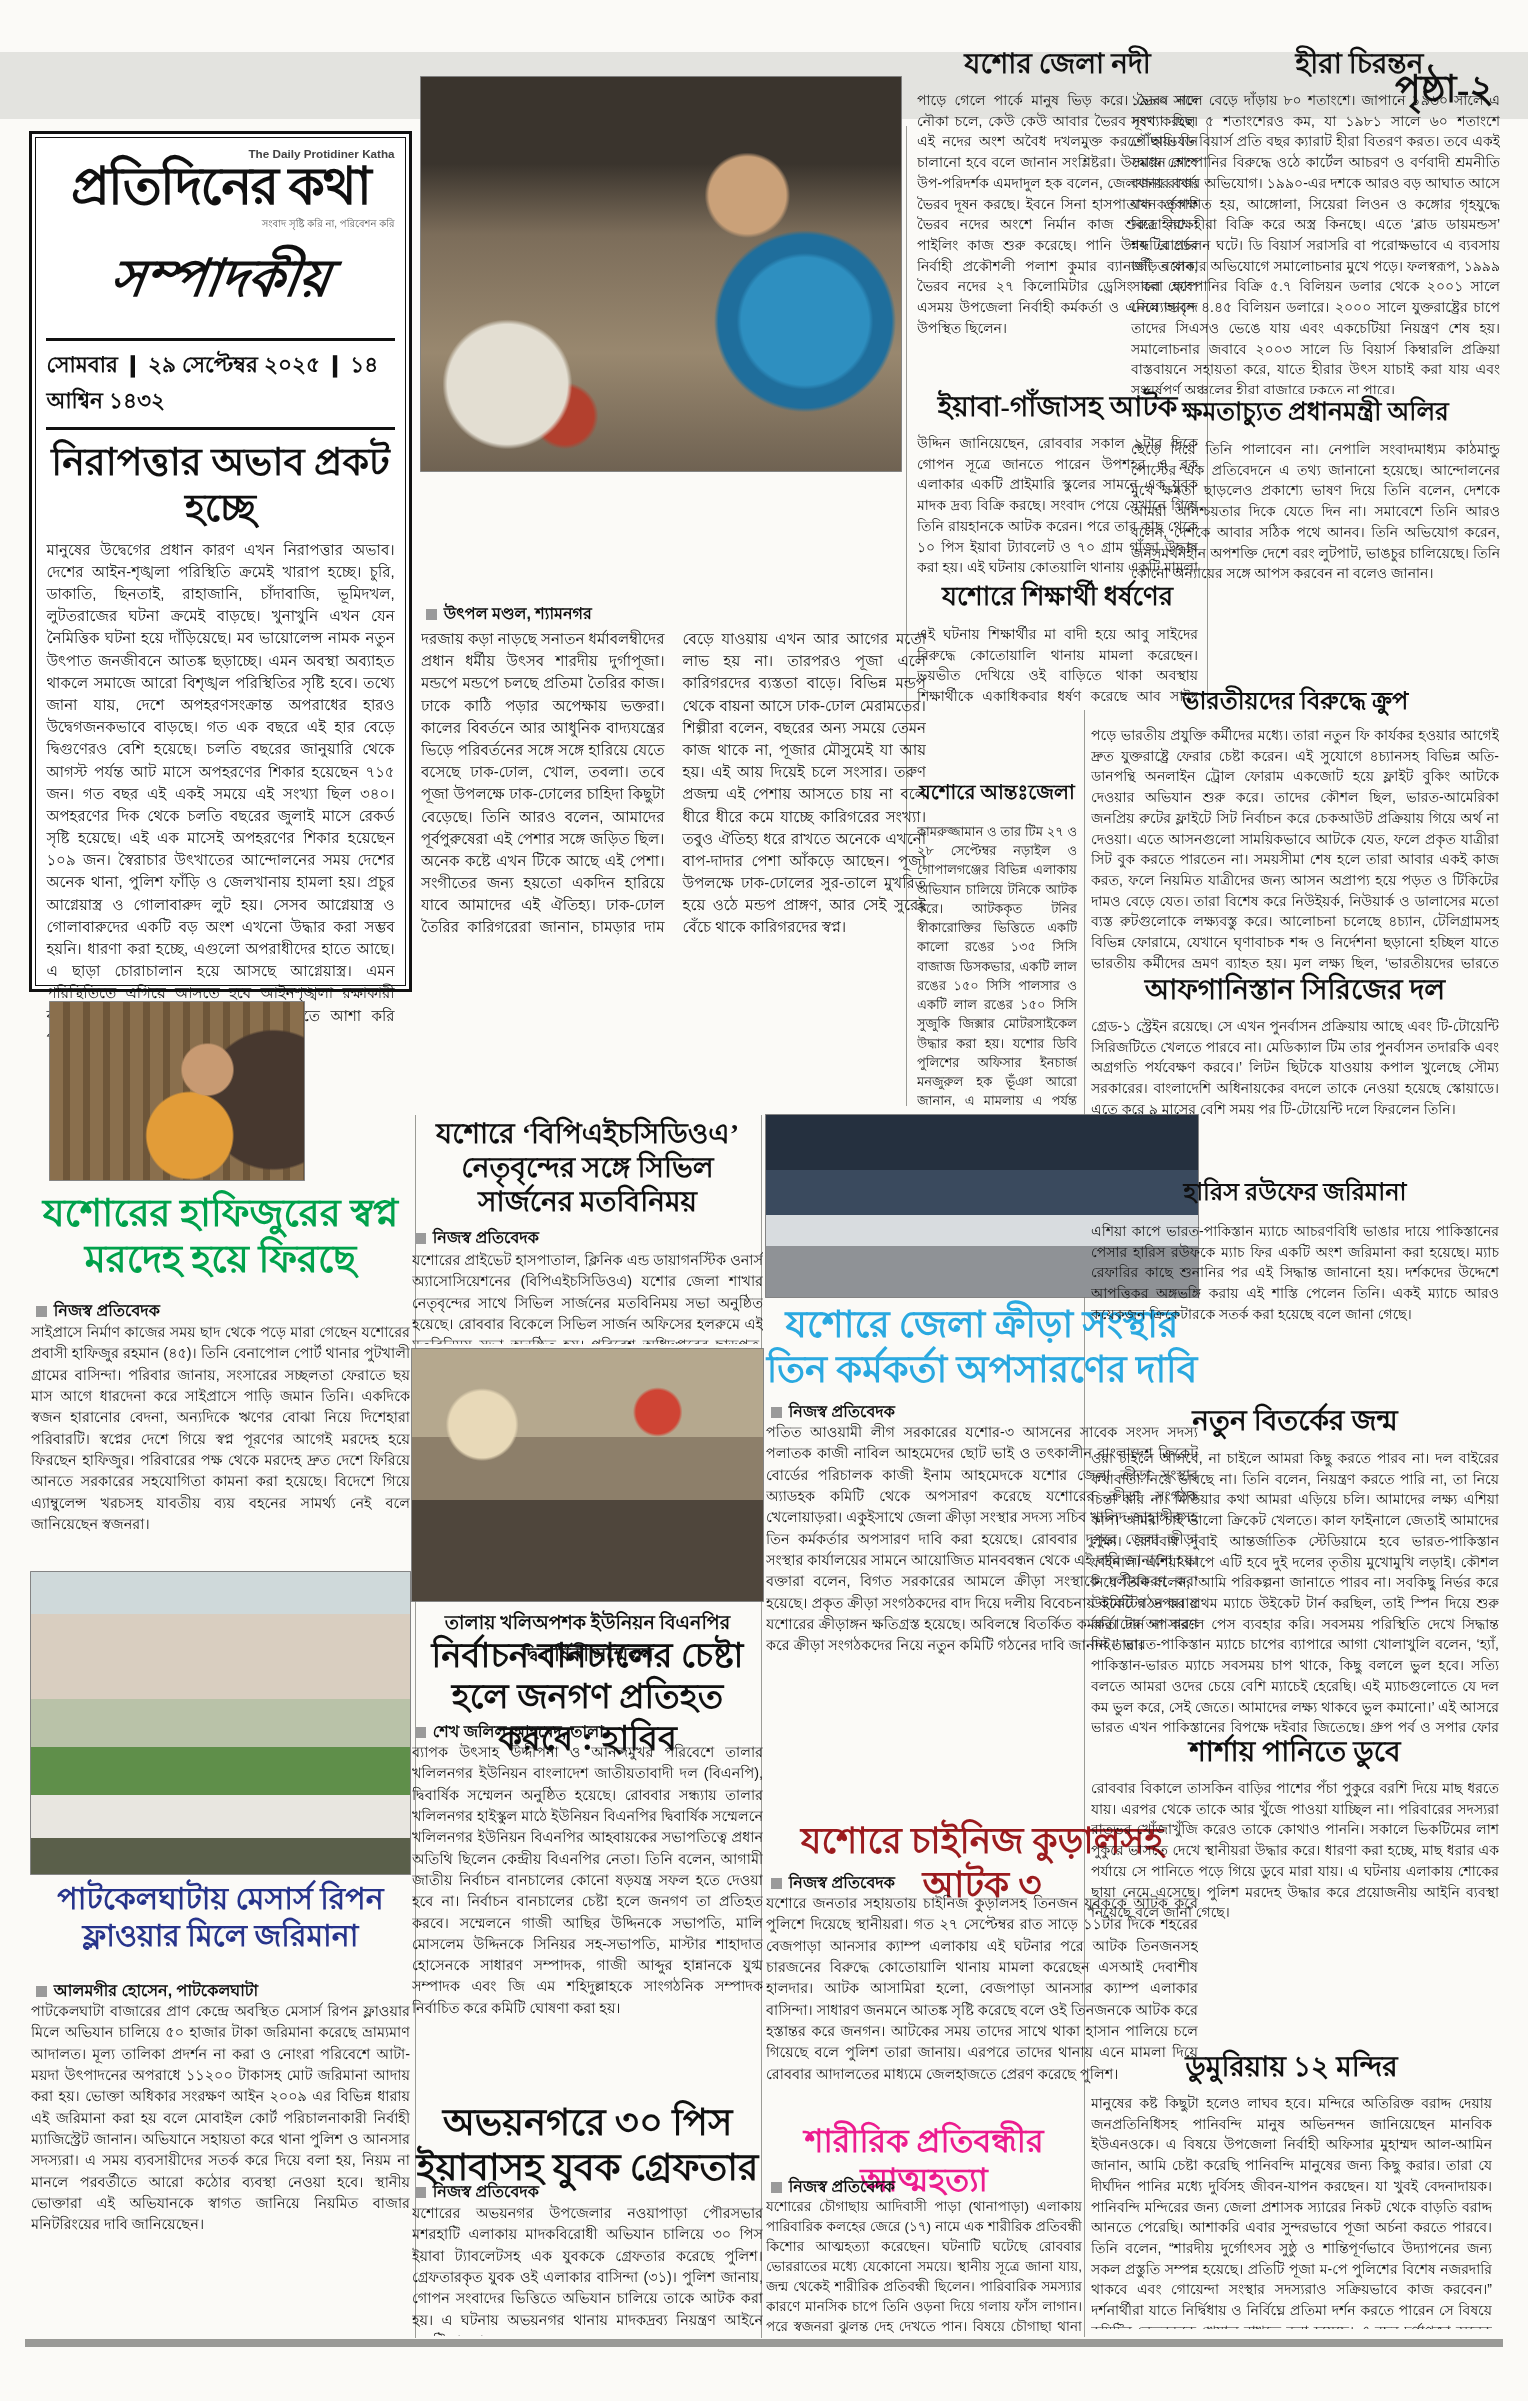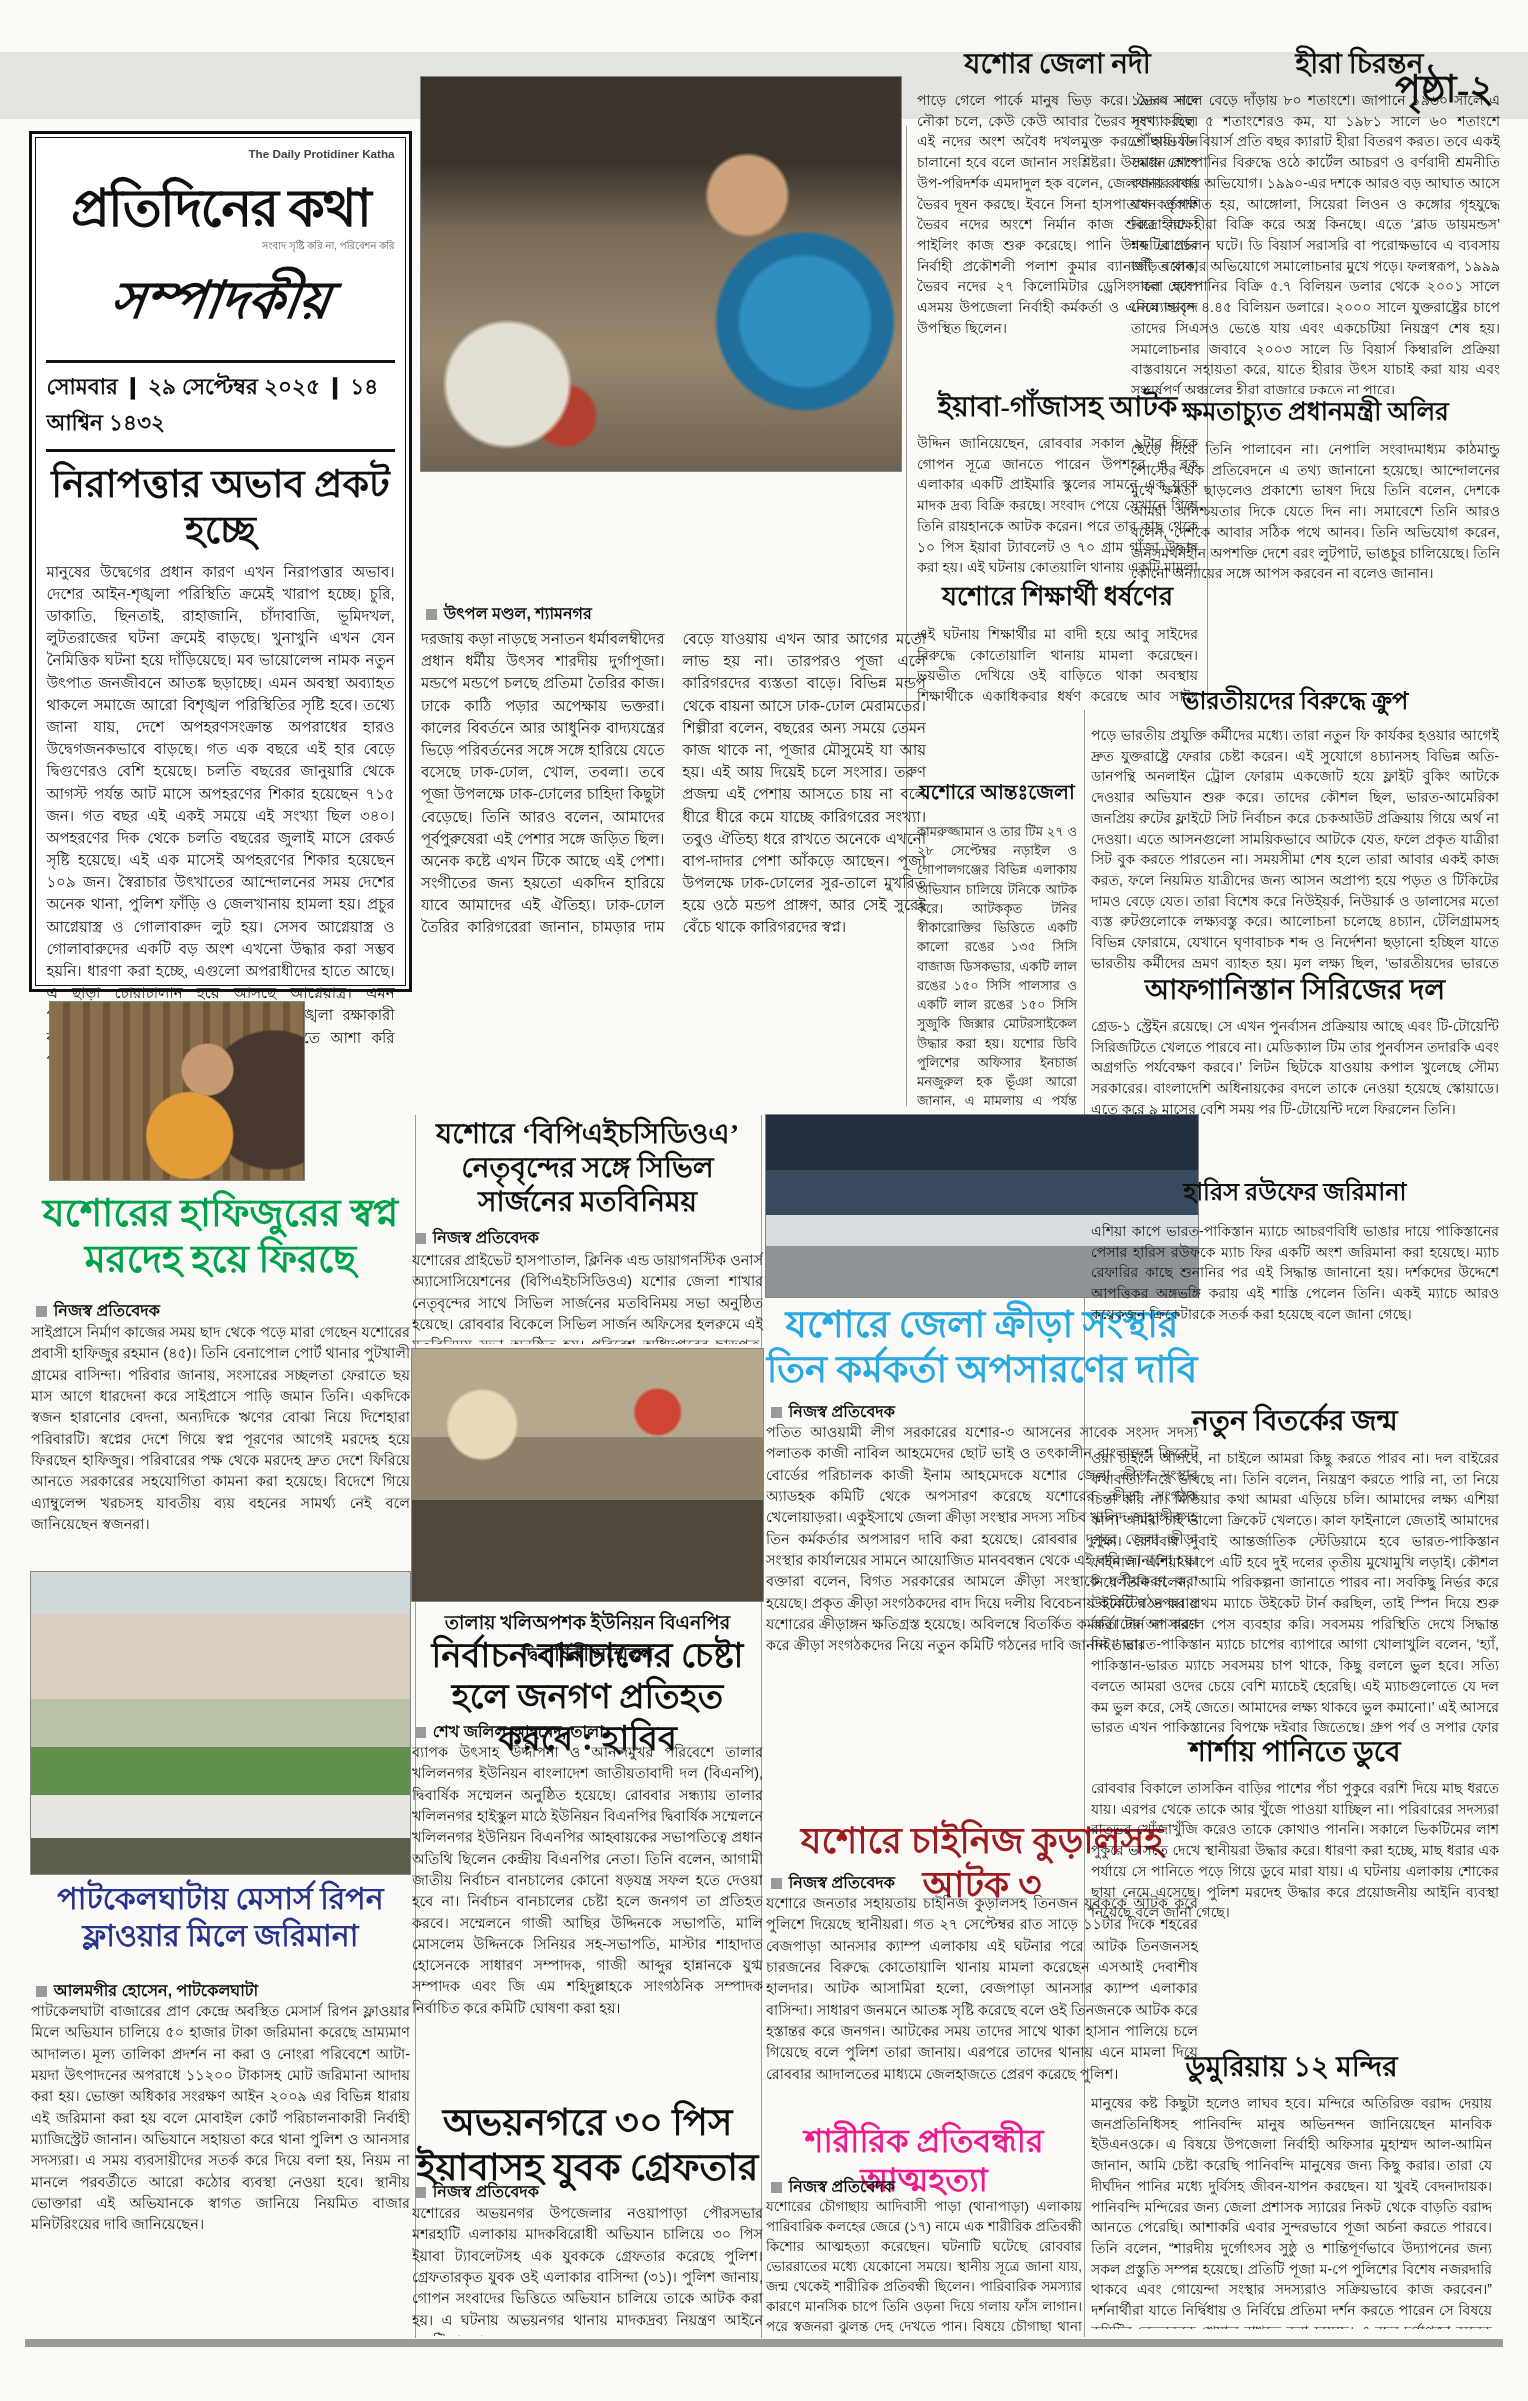--- a/index.html
+++ b/index.html
@@ -48,21 +48,21 @@
   <div class="abs" style="right:34px;top:59px;font-size:38px;font-weight:bold;font-family:'Liberation Serif',serif;">পৃষ্ঠা-২</div>
 
   <div class="abs vrule" style="left:906px;top:126px;height:980px;"></div>
   <div class="abs vrule" style="left:1207px;top:126px;height:575px;"></div>
   <div class="abs vrule" style="left:1084px;top:710px;height:1627px;"></div>
   <div class="abs vrule" style="left:761px;top:1115px;height:1223px;"></div>
   <div class="abs vrule" style="left:415px;top:1115px;height:1223px;"></div>
 
   <div id="edbox" class="abs" style="left:29px;top:131px;width:383px;height:861px;padding:12.6px 14.4px;box-sizing:border-box;">
     <div style="text-align:right;font-size:11.7px;font-weight:bold;color:#444;">The Daily Protidiner Katha</div>
-    <div style="font-family:'Liberation Serif',serif;font-weight:bold;font-size:52px;text-align:center;line-height:1.05;letter-spacing:-1.8px;margin-top:22px;">প্রতিদিনের কথা</div>
+    <div style="font-family:'Liberation Serif',serif;font-weight:bold;font-size:52px;text-align:center;line-height:1.05;letter-spacing:-1.8px;">প্রতিদিনের কথা</div>
     <div style="text-align:right;font-size:10px;color:#555;margin-top:1.8px;">সংবাদ সৃষ্টি করি না, পরিবেশন করি</div>
     <div style="font-family:'Liberation Serif',serif;font-style:italic;font-weight:bold;font-size:52px;text-align:center;margin-top:5.4px;transform:skewX(-8deg);">সম্পাদকীয়</div>
     <div class="mh-rule" style="margin-top:12.6px;"></div>
     <div style="font-size:21.6px;font-weight:bold;padding:7.2px 0;">সোমবার ❙ ২৯ সেপ্টেম্বর ২০২৫ ❙ ১৪ আশ্বিন ১৪৩২</div>
     <div class="mh-rule"></div>
     <div class="hl" style="font-size:38px;margin:9px 0 7.2px 0;">নিরাপত্তার অভাব প্রকট হচ্ছে</div>
     <div class="bd" style="font-size:15px;height:557px;">মানুষের উদ্বেগের প্রধান কারণ এখন নিরাপত্তার অভাব। দেশের আইন-শৃঙ্খলা পরিস্থিতি ক্রমেই খারাপ হচ্ছে। চুরি, ডাকাতি, ছিনতাই, রাহাজানি, চাঁদাবাজি, ভূমিদখল, লুটতরাজের ঘটনা ক্রমেই বাড়ছে। খুনাখুনি এখন যেন নৈমিত্তিক ঘটনা হয়ে দাঁড়িয়েছে। মব ভায়োলেন্স নামক নতুন উৎপাত জনজীবনে আতঙ্ক ছড়াচ্ছে। এমন অবস্থা অব্যাহত থাকলে সমাজে আরো বিশৃঙ্খল পরিস্থিতির সৃষ্টি হবে। তথ্যে জানা যায়, দেশে অপহরণসংক্রান্ত অপরাধের হারও উদ্বেগজনকভাবে বাড়ছে। গত এক বছরে এই হার বেড়ে দ্বিগুণেরও বেশি হয়েছে। চলতি বছরের জানুয়ারি থেকে আগস্ট পর্যন্ত আট মাসে অপহরণের শিকার হয়েছেন ৭১৫ জন। গত বছর এই একই সময়ে এই সংখ্যা ছিল ৩৪০। অপহরণের দিক থেকে চলতি বছরের জুলাই মাসে রেকর্ড সৃষ্টি হয়েছে। এই এক মাসেই অপহরণের শিকার হয়েছেন ১০৯ জন। স্বৈরাচার উৎখাতের আন্দোলনের সময় দেশের অনেক থানা, পুলিশ ফাঁড়ি ও জেলখানায় হামলা হয়। প্রচুর আগ্নেয়াস্ত্র ও গোলাবারুদ লুট হয়। সেসব আগ্নেয়াস্ত্র ও গোলাবারুদের একটি বড় অংশ এখনো উদ্ধার করা সম্ভব হয়নি। ধারণা করা হচ্ছে, এগুলো অপরাধীদের হাতে আছে। এ ছাড়া চোরাচালান হয়ে আসছে আগ্নেয়াস্ত্র। এমন পরিস্থিতিতে এগিয়ে আসতে হবে আইনশৃঙ্খলা রক্ষাকারী বাহিনী। নাগরিকের নিরাপত্তা নিশ্চিত করতে আশা করি পুলিশ সর্বশক্তি নিয়োগ করবে।</div>
   </div>
 
   <div id="drum-photo" class="abs photo" style="left:421px;top:77px;width:480px;height:394px;"></div>

